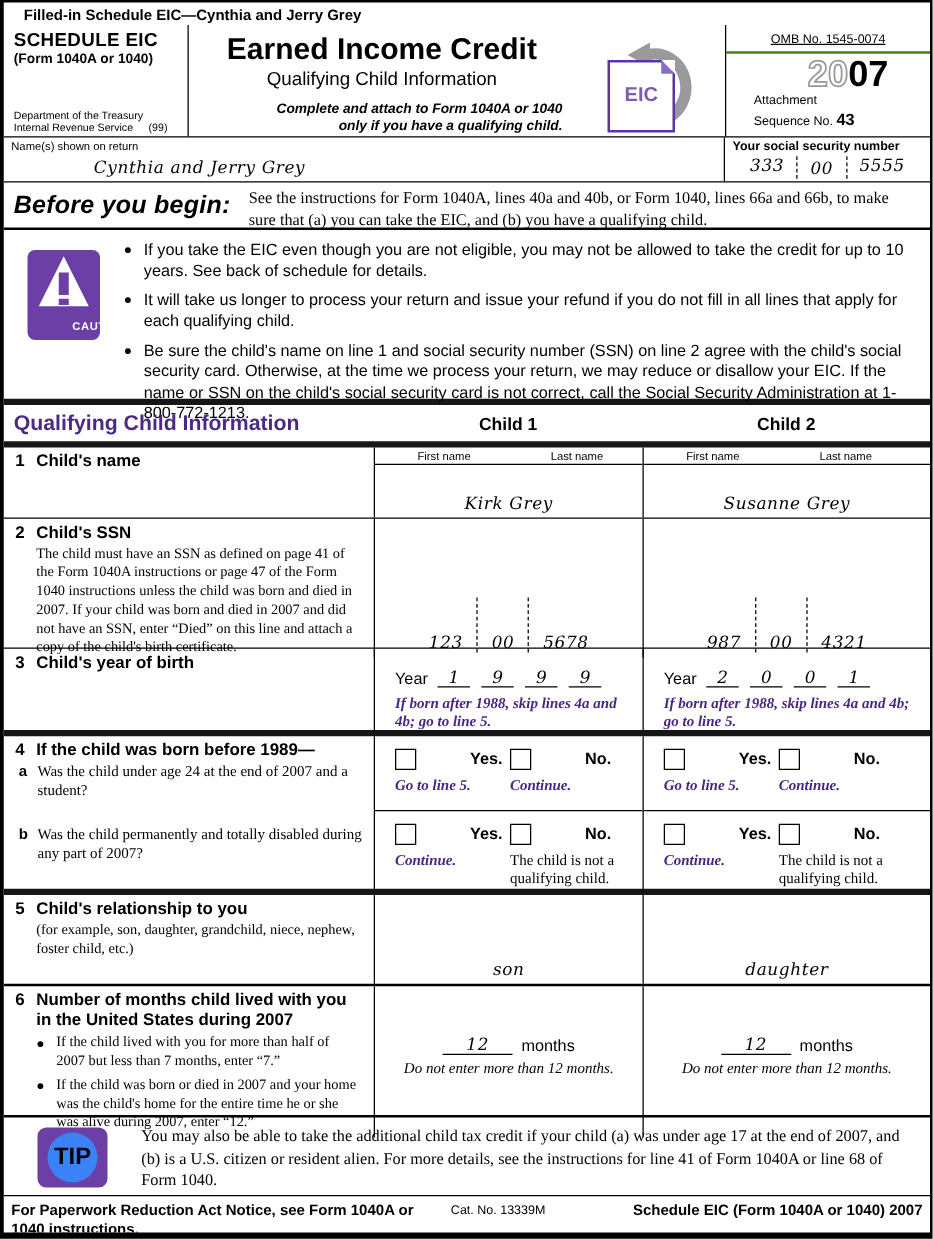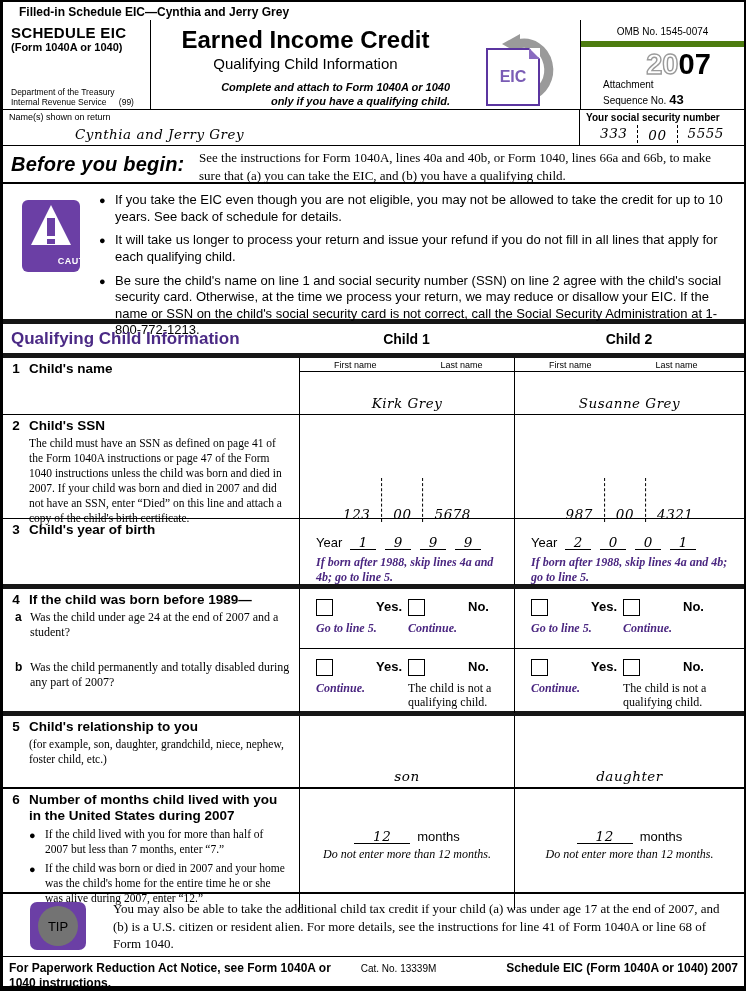--- a/index.html
+++ b/index.html
@@ -16,21 +16,21 @@
   .header { height:90px; display:grid; grid-template-columns:148px 1fr 164px; border-bottom:1px solid #000; }
   .h-left { padding:4px 4px 2px 8px; border-right:1px solid #000; display:flex; flex-direction:column; }
   .sched-name { font-size:15px; font-weight:bold; letter-spacing:0.3px; }
   .form-ref { font-size:11px; font-weight:bold; }
   .dept { margin-top:auto; font-size:8.5px; }
   .h-center { position:relative; padding-top:6px; }
   .main-title { text-align:center; font-size:24px; font-weight:bold; padding-right:120px; }
   .subtitle { text-align:center; font-size:15px; padding-right:120px; margin-top:1px; }
   .attach-note { text-align:right; font-size:11px; font-style:italic; font-weight:bold; padding-right:130px; margin-top:8px; line-height:1.3; }
   .h-right { border-left:1px solid #000; text-align:center; }
-  .omb { font-size:10px; padding:6px 2px 4px; border-bottom:6px solid #4d7c0f; }
+  .omb { font-size:10px; padding:6px 2px 4px; border-bottom:2px solid #4d7c0f;text-decoration:underline; }
   .year-big { font-size:29px; font-weight:bold; line-height:1.05; margin-top:2px; }
   .year-outline { color:#fff;margin-left:32px; -webkit-text-stroke:1.4px #9a9a9a; }
   .attach-seq { font-size:10px; text-align:left; padding-left:22px; line-height:1.25; }
   .seq-no { font-size:13px; font-weight:bold; }
 
   
   .eic-logo { position:absolute; top:2px; right:18px; width:116px; height:86px; }
   .doc-card { position:absolute; background:#fff; border:2.5px solid #5b35a0; width:54px; }
   .doc-back { top:2px; left:0; height:62px; text-align:center; }
   .doc-front { top:26px; left:40px; height:58px; text-align:center; }
@@ -129,21 +129,21 @@
   .l6-bullet { display:flex; font-family:"Liberation Serif", serif; font-size:11.5px; line-height:1.3; margin-bottom:4px; }
   .months-line { display:flex; justify-content:center; align-items:flex-end; margin-top:40px; }
   .months-under { width:56px; border-bottom:1px solid #000; text-align:center; line-height:1.05; }
   .months-word { font-size:13px; margin-left:7px; }
   .months-note { text-align:center; font-family:"Liberation Serif", serif; font-style:italic; font-size:12px; margin-top:3px; }
 
   
   .tip-row { height:62px; display:flex; padding-top:6px; }
   .tip-iconcol { width:110px; display:flex; justify-content:center; padding-top:2px; }
   .tip-icon { width:56px; height:48px; background:#6b3fa5; border-radius:7px; display:flex; align-items:center; justify-content:center; }
-  .tip-circle { width:40px; height:40px; background:#737373; border-radius:50%; display:flex; align-items:center; justify-content:center; font-size:13px; font-weight:normal; }
+  .tip-circle { width:40px; height:40px; background:#3b82f6; border-radius:50%; display:flex; align-items:center; justify-content:center; font-size:19px; font-weight:bold; }
   .tip-text { flex:1; font-family:"Liberation Serif", serif; font-size:13px; line-height:1.35; padding-right:12px; }
 
   
   .footer { border-top:1px solid #000; display:flex; padding:4px 6px 0 6px; }
   .foot-left { width:330px; font-size:12px; font-weight:bold; line-height:1.25; }
   .foot-cat { flex:1; font-size:10px; padding-top:2px; text-align:center; }
   .foot-right { width:280px; font-size:12px; font-weight:bold; text-align:right; }
 </style>
 </head>
 <body>

